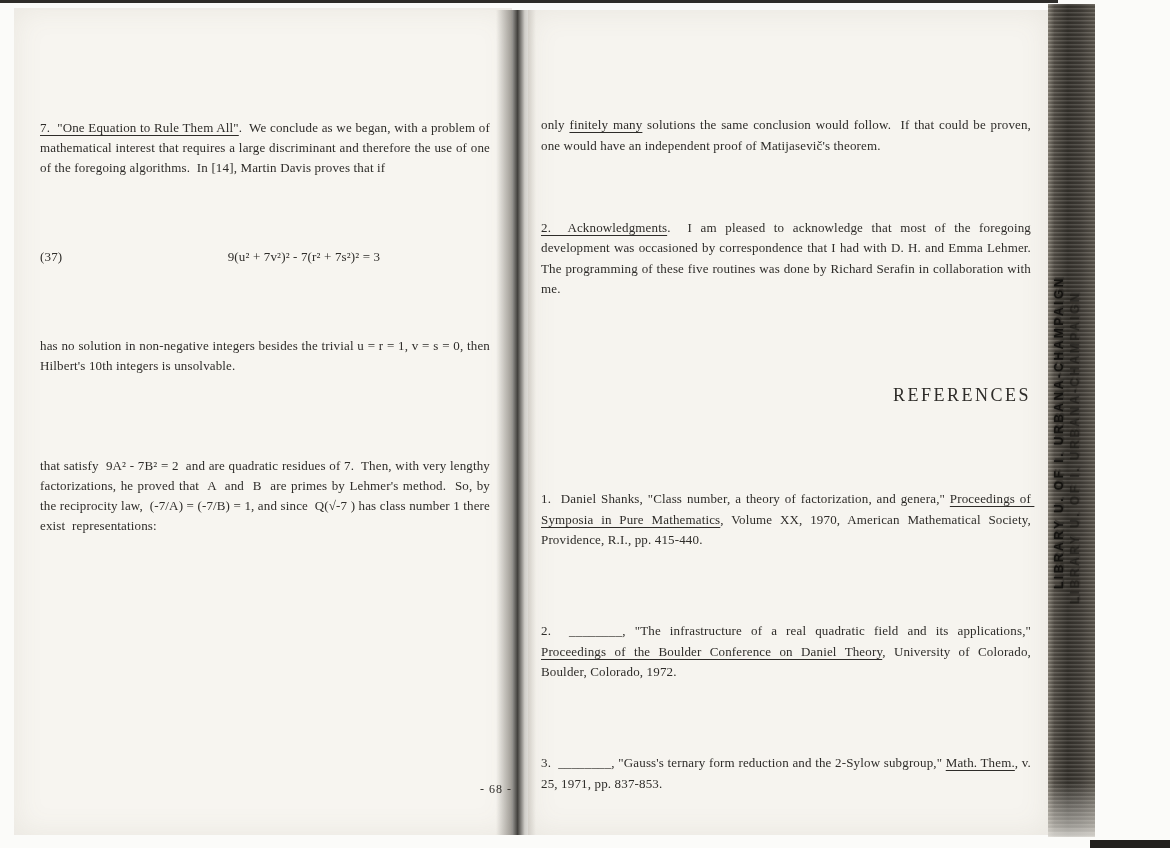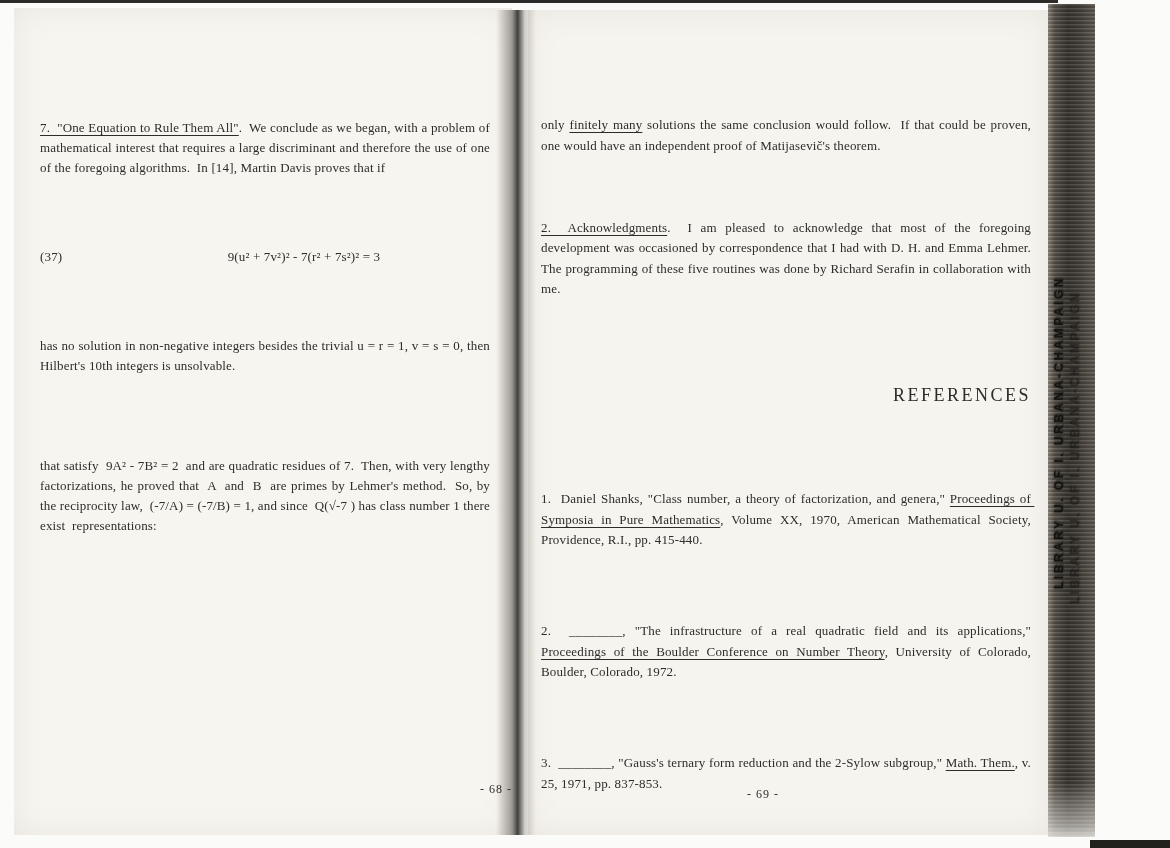--- a/index.html
+++ b/index.html
@@ -96,35 +96,34 @@
 <div class="page right">
   <div class="content-right">
     <p class="para"><span>only </span><span class="u">finitely many</span><span> solutions the same conclusion would follow.  If that could be proven, one would have an independent proof of Matijasevič's theorem.</span></p>
 
     <p class="para"><span class="u">2.  Acknowledgments</span><span>.  I am pleased to acknowledge that most of the foregoing development was occasioned by correspondence that I had with D. H. and Emma Lehmer.  The programming of these five routines was done by Richard Serafin in collaboration with me.</span></p>
 
     <div class="refs-title">REFERENCES</div>
 
     <p class="ref"><span>1.  Daniel Shanks, "Class number, a theory of factorization, and genera," </span><span class="u">Proceedings of Symposia in Pure Mathematics</span><span>, Volume XX, 1970, American Mathematical Society, Providence, R.I., pp. 415-440.</span></p>
 
-    <p class="ref"><span>2.  ________, "The infrastructure of a real quadratic field and its applications," </span><span class="u">Proceedings of the Boulder Conference on Number Theory</span><span>, University of Colorado, Boulder, Colorado, 1972.</span></p>
+    <p class="ref"><span>2.  ________, "The infrastructure of a real quadratic field and its applications," </span><span class="u">Proceedings of the Boulder Conference on Daniel Theory</span><span>, University of Colorado, Boulder, Colorado, 1972.</span></p>
 
     <p class="ref"><span>3.  ________, "Gauss's ternary form reduction and the 2-Sylow subgroup," </span><span class="u">Math. Them.</span><span>, v. 25, 1971, pp. 837-853.</span></p>
 
     
 
     
 
     
 
     
 
     
   </div>
-  <div class="pagenum r">- 69 -</div>
 </div>
 
 <div class="edge">
   <span class="stamp">LIBRARY U. OF I. URBANA-CHAMPAIGN</span>
   <span class="stamp ghost">LIBRARY U. OF I. URBANA-CHAMPAIGN</span>
 </div>
 
 <div class="corner-bar"></div>
 
 </body></html>

